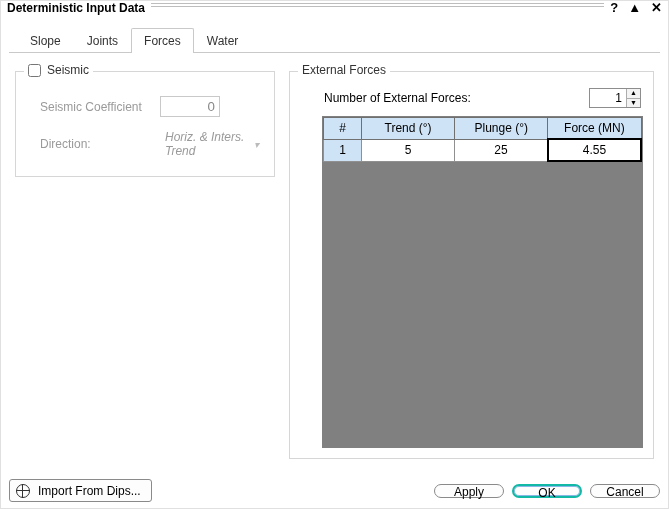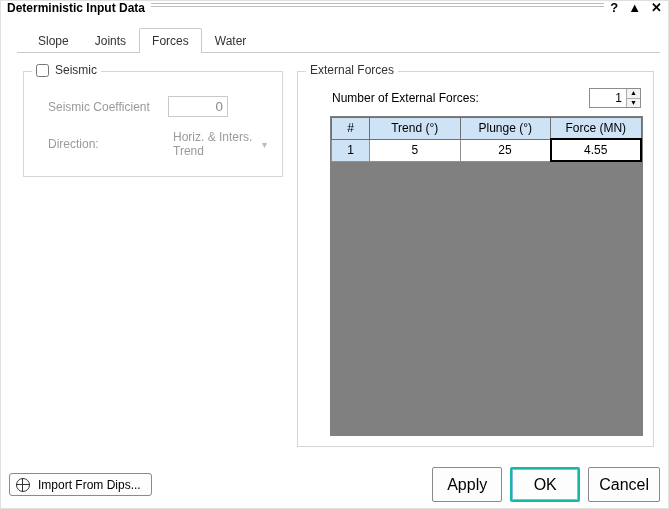--- a/index.html
+++ b/index.html
@@ -47,21 +47,20 @@
     gap: 10px;
     font-weight: 700;
     font-size: 13px;
   }
   .titlebar-ctrls span { cursor: pointer; line-height: 1; }
   .content {
     flex: 1;
     padding: 4px 8px 8px 8px;
     display: flex;
     flex-direction: column;
-    margin-left: 8px;
   }
   .tabs {
     display: flex;
     border-bottom: 1px solid #c9c9c9;
     padding-left: 8px;
     gap: 0;
     height: 26px;
     align-items: flex-end;
   }
   .tab {
@@ -124,20 +123,21 @@
   }
   .select-disabled {
     flex: 1;
     border: 1px solid transparent;
     color: #9a9a9a;
     padding: 2px 4px;
     display: flex;
     justify-content: space-between;
     align-items: center;
     background: transparent;
+    font-style: italic;
   }
   .chevron {
     font-size: 10px;
     color: #bbb;
   }
   
   .ext-box {
     flex: 1;
     display: flex;
     flex-direction: column;
@@ -214,26 +214,26 @@
   
   .footer {
     display: flex;
     align-items: center;
     gap: 8px;
     padding: 6px 8px 6px 8px;
   }
   .footer .spacer { flex: 1; }
   button.btn {
     min-width: 70px;
-    height: 35px;
+    height: 14px;
     border: 1px solid #8a8a8a;
     background: #fdfdfd;
     font-family: inherit;
-    font-size: 16px;
-    border-radius: 2px;
+    font-size: 12px;
+    border-radius: 10px;
     cursor: pointer;
     padding: 0 10px;
   }
   button.btn.default {
     border: 2px solid #14b8a6;
     box-shadow: 0 0 0 1px #87b7e4 inset;
   }
   .import-btn {
     display: flex;
     align-items: center;

